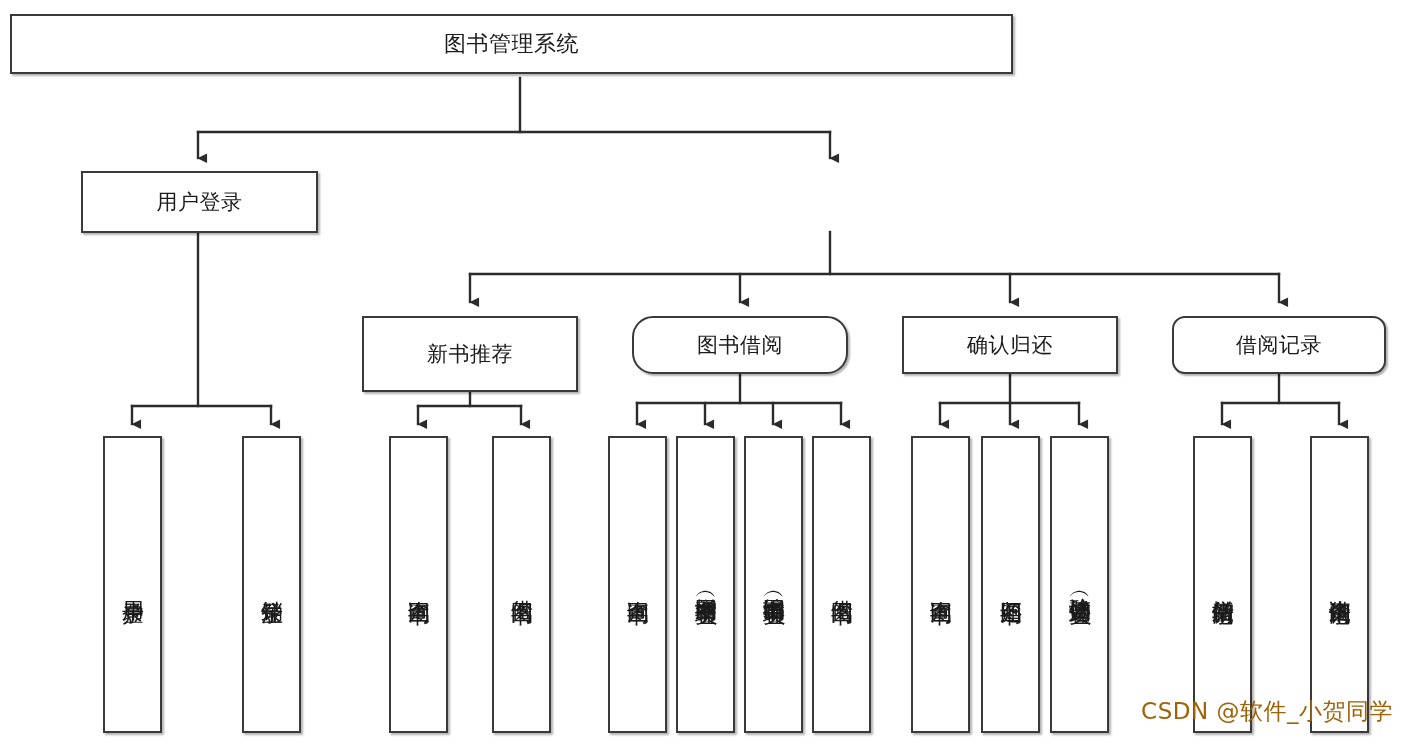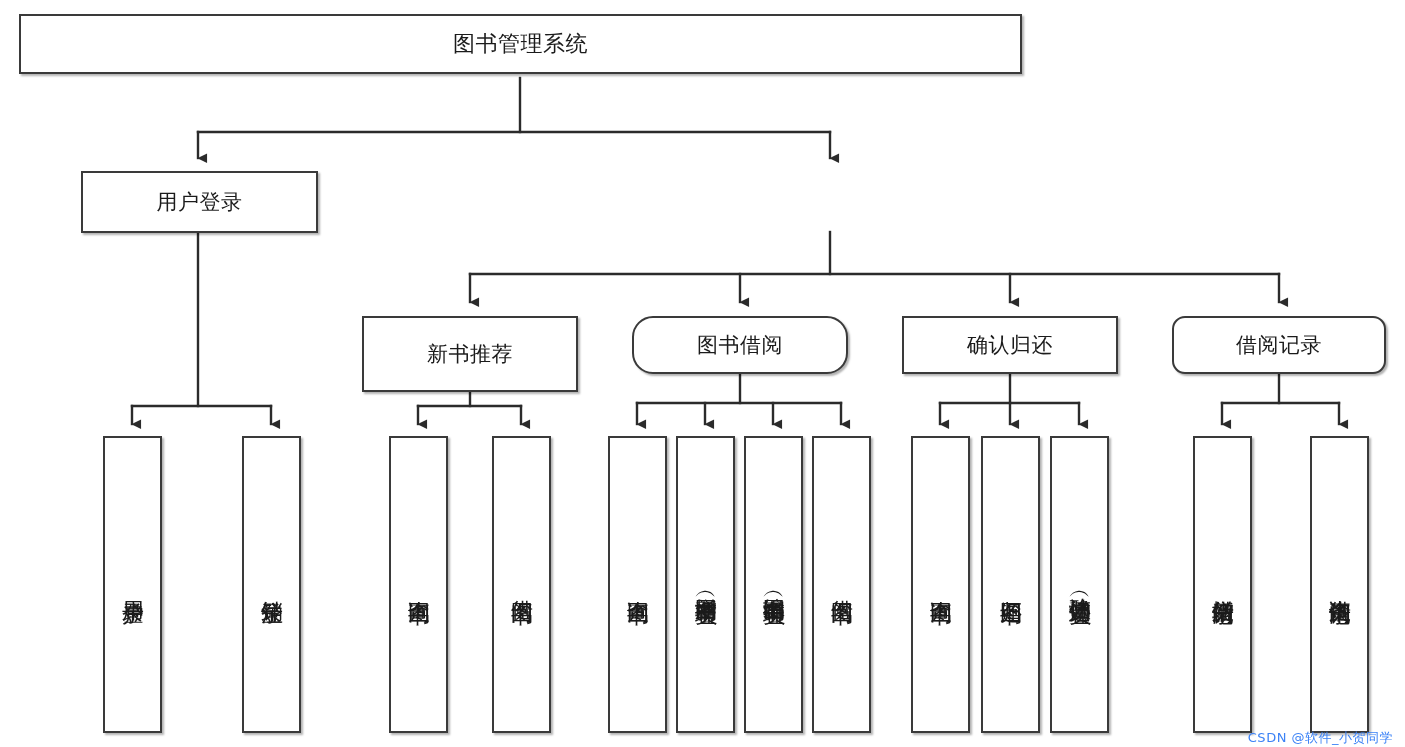--- a/index.html
+++ b/index.html
@@ -60,23 +60,23 @@
     text-orientation: upright;
     font-size: 22px;
     line-height: 1.22;
     letter-spacing: 1px;
     white-space: nowrap;
     max-height: 100%;
   }
   .watermark {
     position: absolute;
     right: 12px;
-    bottom: 0;
-    font-size: 13px;
-    color: #3b82f6;
+    bottom: 20px;
+    font-size: 23px;
+    color: #a16207;
     letter-spacing: 0.5px;
     white-space: nowrap;
     user-select: none;
   }
 </style>
 </head>
 <body>
 
 <div id="canvas">
 
@@ -124,21 +124,21 @@
       <path d="M 1010 403 L 1010 424" marker-end="url(#arrow)"></path>
       <path d="M 1079 403 L 1079 424" marker-end="url(#arrow)"></path>
 
       <path d="M 1279 374 L 1279 403"></path>
       <path d="M 1222 403 L 1339 403"></path>
       <path d="M 1222 403 L 1222 424" marker-end="url(#arrow)"></path>
       <path d="M 1339 403 L 1339 424" marker-end="url(#arrow)"></path>
     </g>
   </svg>
 
-  <div class="node h root" style="left:19px; top:14px; width:1003px; height:60px;">
+  <div class="node h root" style="left:10px; top:14px; width:1003px; height:60px;">
     <span class="label">图书管理系统</span>
   </div>
 
   <div class="node h" style="left:81px; top:171px; width:237px; height:62px;">
     <span class="label">用户登录</span>
   </div>
 
   <div class="node h" style="left:362px; top:316px; width:216px; height:76px;">
     <span class="label">新书推荐</span>
   </div>

